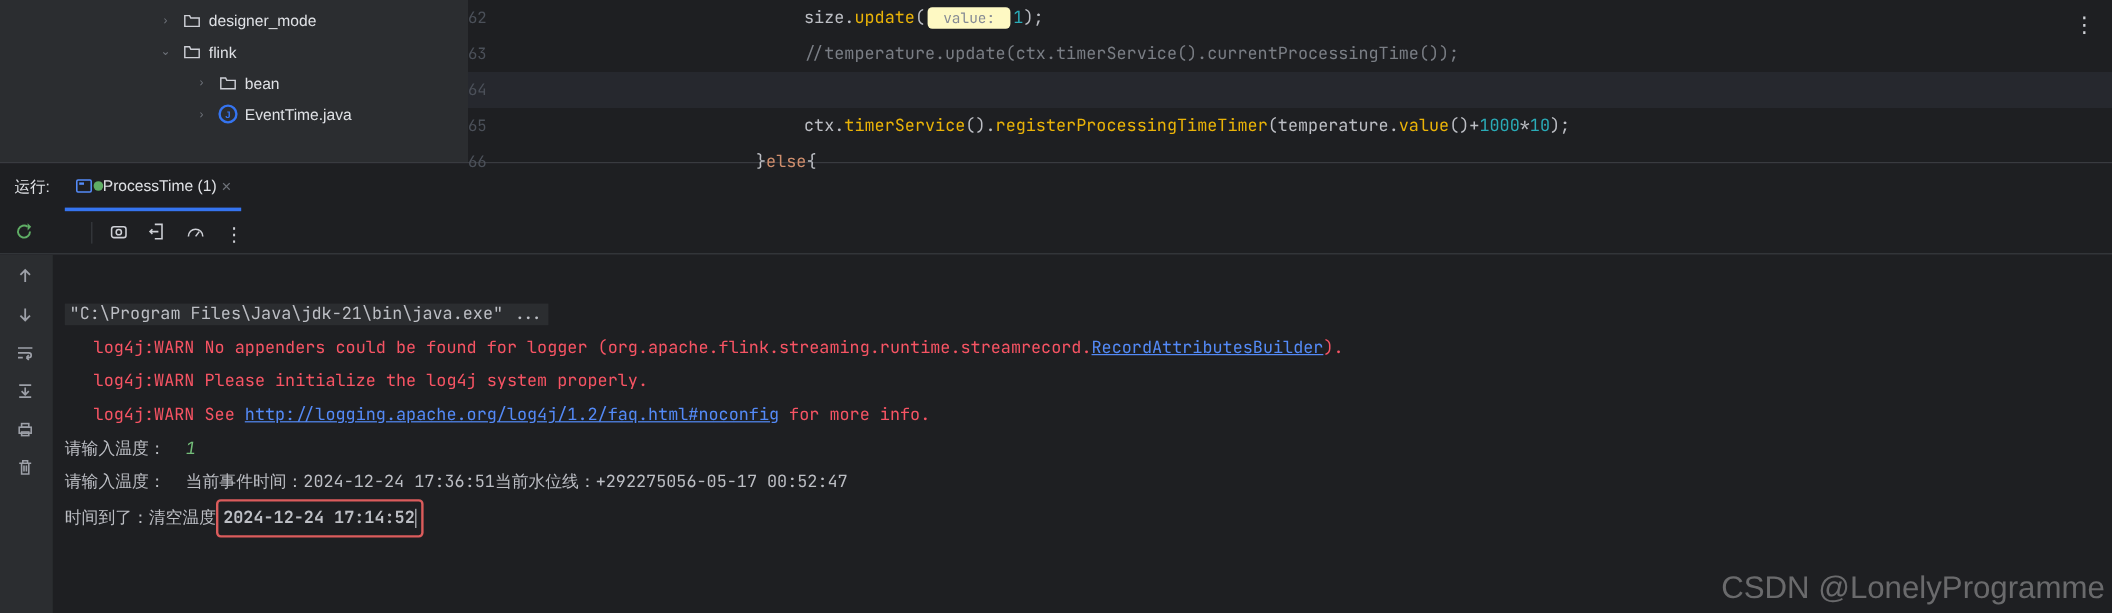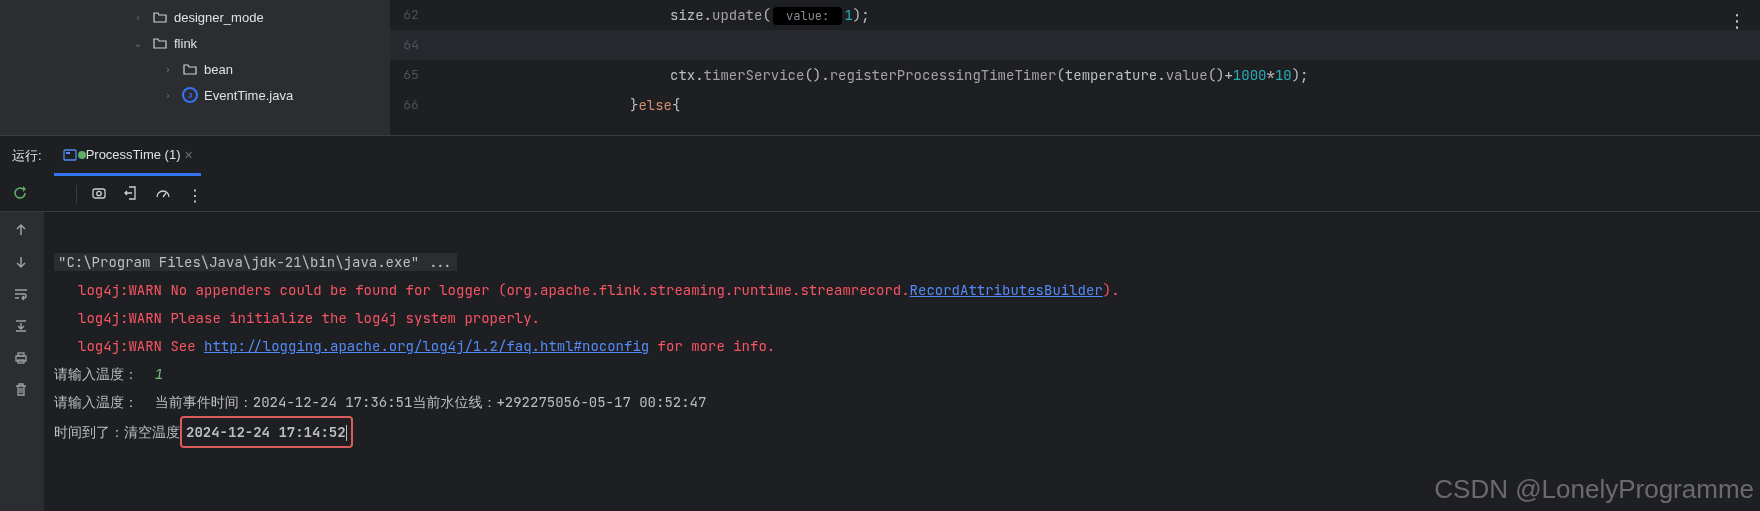--- a/index.html
+++ b/index.html
@@ -34,30 +34,30 @@
   align-items: center; justify-content: center;
   font-size: 8px; font-weight: bold; color: #3574f0;
 }
 .editor {
   flex: 1; background: #1e1f22; font-size: 14px;
   line-height: 30px; position: relative;
 }
 .editor-line { display: flex; height: 30px; }
 .editor-line.hl { background: #26282e; }
 .gutter {
-  width: 60px; text-align: center; color: #4b5059;
+  width: 60px; text-align: left; color: #4b5059;
   padding-right: 18px; font-size: 13px;
 }
 .code { white-space: pre; padding-left: 20px; color: #bcbec4; }
 .c-comment { color: #7a7e85; }
-.c-method { color: #a3a3a3; }
+.c-method { color: #eab308; }
 .c-kw { color: #cf8e6d; }
 .c-num { color: #2aacb8; }
 .c-hint {
-  background: #000000; border-radius: 4px;
+  background: #fef9c3; border-radius: 4px;
   padding: 1px 6px; color: #858a94;
   font-size: 12px; margin: 0 2px;
 }
 .red-box-code {
   border: 2px solid #db5c5c; border-radius: 6px;
   padding: 0 2px;
 }
 .run-panel {
   background: #1e1f22; border-top: 1px solid #393b40;
   height: 376px; display: flex; flex-direction: column;
@@ -153,20 +153,24 @@
           </span>
           <span>EventTime.java</span>
         </div>
       </div>
   </div>
   <div class="editor">
     <div id="editor-container">
         <div class="editor-line">
           <div class="gutter">62</div>
           <div class="code" style="padding-left: 220px;"><span>size</span><span>.</span><span class="c-method">update</span><span>(</span><span class="c-hint"> value: </span><span class="c-num">1</span><span>);</span></div>
+        </div>
+        <div class="editor-line">
+          <div class="gutter">63</div>
+          <div class="code" style="padding-left: 220px;"><span class="c-comment">//temperature.update(ctx.timerService().currentProcessingTime());</span></div>
         </div>
         <div class="editor-line hl">
           <div class="gutter">64</div>
         </div>
         <div class="editor-line">
           <div class="gutter">65</div>
           <div class="code" style="padding-left: 220px;"><span>ctx</span><span>.</span><span class="c-method">timerService</span><span>().</span><span class="c-method">registerProcessingTimeTimer</span><span>(</span><span>temperature</span><span>.</span><span class="c-method">value</span><span>()+</span><span class="c-num">1000</span><span>*</span><span class="c-num">10</span><span>);</span></div>
         </div>
         <div class="editor-line">
           <div class="gutter">66</div>

